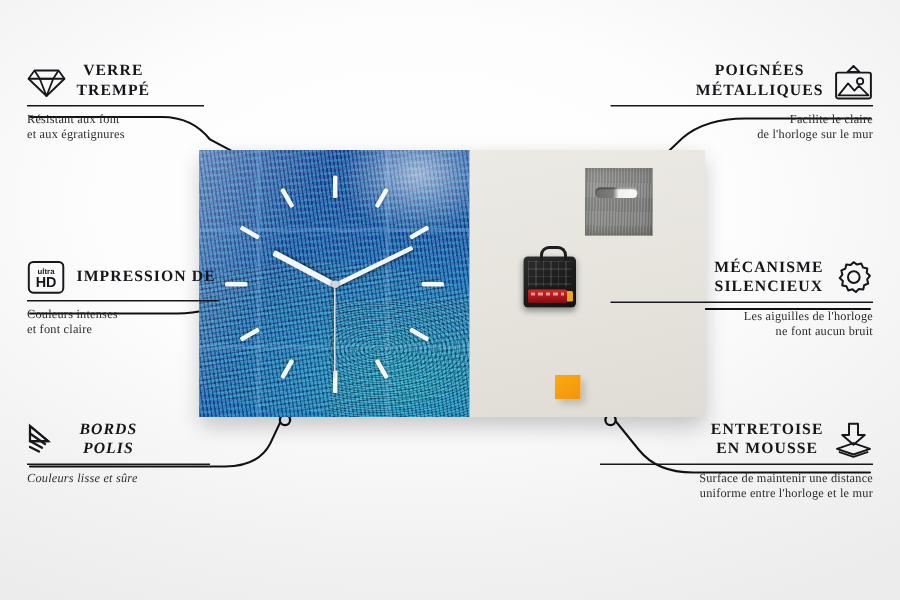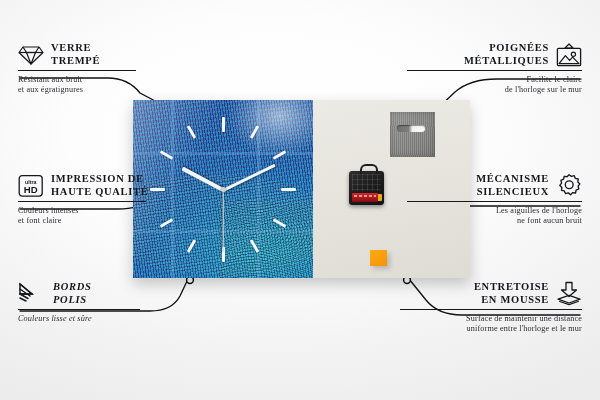--- a/index.html
+++ b/index.html
@@ -93,21 +93,21 @@
 
   
   .feat{position:absolute;width:175px;}
   .feat.left{text-align:left;}
   .feat.right{text-align:right;}
   .feat-head{display:flex;align-items:center;gap:7px;}
   .feat.right .feat-head{justify-content:flex-end;}
   .feat-title{
     font-family:"Liberation Serif", serif;
     font-weight:bold;font-size:10.5px;letter-spacing:.7px;
-    color:#15161a;line-height:12.5px;text-transform:uppercase;
+    color:#15161a;line-height:12.5px;text-transform:uppercase;text-align:center;
   }
   .feat-rule{height:1px;background:#16171b;margin:3px 0 3.5px 0;}
   .feat-desc{
     font-family:"Liberation Serif", serif;
     font-size:8.2px;line-height:10px;color:#2a2b2f;letter-spacing:.15px;
   }
   .ico{flex:0 0 auto;display:block;}
 </style>
 </head>
 <body>
@@ -193,34 +193,33 @@
           <path d="M5,3 L8.5,8.5 L13,20 L17.5,8.5 L21,3"></path>
           <path d="M8.5,8.5 H17.5"></path>
         </g>
       </svg>
       <div>
         <div class="feat-title">VERRE</div>
         <div class="feat-title">TREMPÉ</div>
       </div>
     </div>
     <div class="feat-rule" style="width:118px;"></div>
-    <div class="feat-desc">Résistant aux bruit</div>
+    <div class="feat-desc">Résistant aux font</div>
     <div class="feat-desc">et aux égratignures</div>
   </div>
 
   <div class="feat left" style="left:18px;top:173px;">
     <div class="feat-head">
       <svg class="ico" width="26" height="24" viewBox="0 0 26 24">
         <rect x="1.2" y="1.6" width="23" height="20.5" rx="3" fill="none" stroke="#16171b" stroke-width="1.3"></rect>
         <text x="12.7" y="9.6" text-anchor="middle" font-family="Liberation Sans, sans-serif" font-size="5.2" font-weight="bold" fill="#16171b">ultra</text>
         <text x="12.7" y="18.6" text-anchor="middle" font-family="Liberation Sans, sans-serif" font-size="9.6" font-weight="bold" fill="#16171b">HD</text>
       </svg>
       <div>
         <div class="feat-title">IMPRESSION DE</div>
-        <div class="feat-title">HAUTE QUALITÉ</div>
       </div>
     </div>
     <div class="feat-rule" style="width:128px;"></div>
     <div class="feat-desc">Couleurs intenses</div>
     <div class="feat-desc">et font claire</div>
   </div>
 
   <div class="feat left" style="left:18px;top:281px;font-style:italic;">
     <div class="feat-head">
       <svg class="ico" width="28" height="24" viewBox="0 0 28 24">

